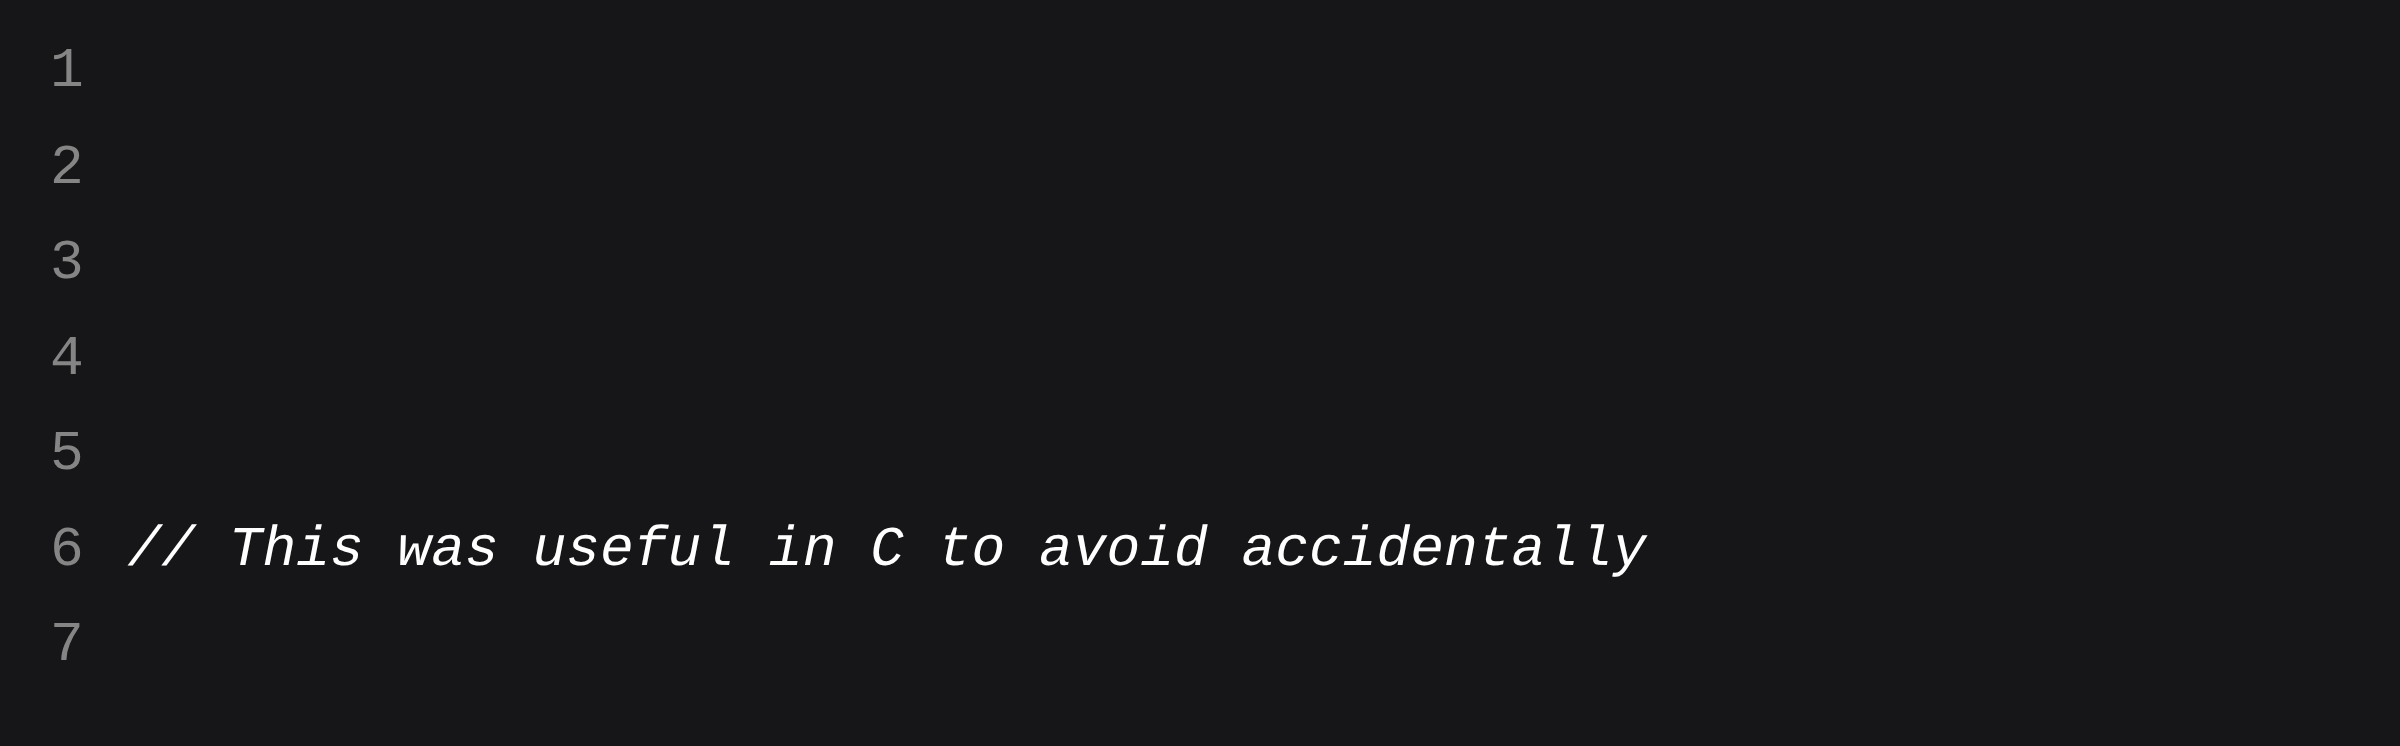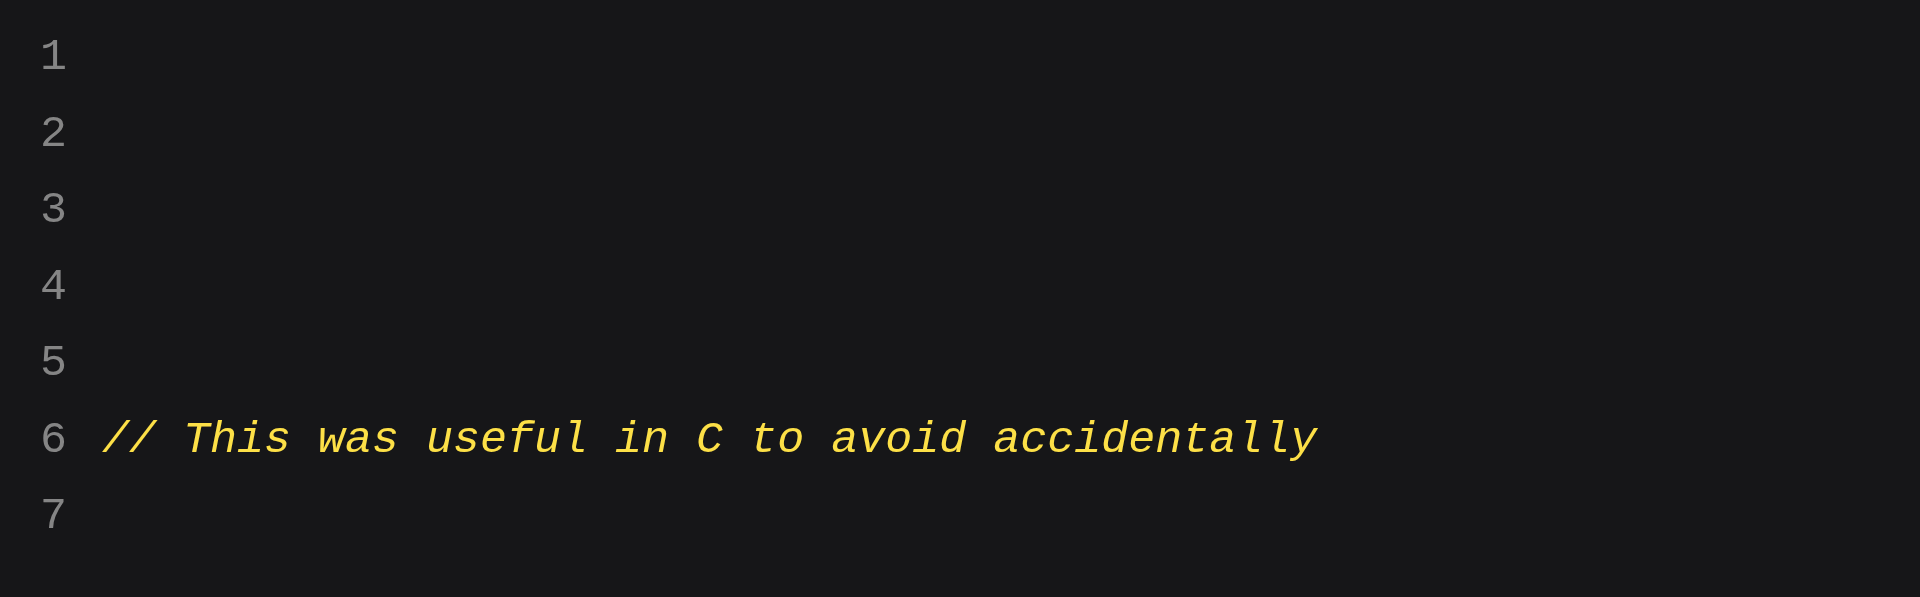--- a/index.html
+++ b/index.html
@@ -30,21 +30,21 @@
       display: block;
     }
     .code {
       flex: 1;
       white-space: pre;
     }
     .code-line {
       display: block;
     }
     .comment {
-      color: #fde047;
+      color: #ffffff;
       font-style: italic;
     }
   </style>
 </head>
 <body>
 
 <div class="code-container">
   <div class="gutter">
     <span class="gutter-line">1</span>
     <span class="gutter-line">2</span>

